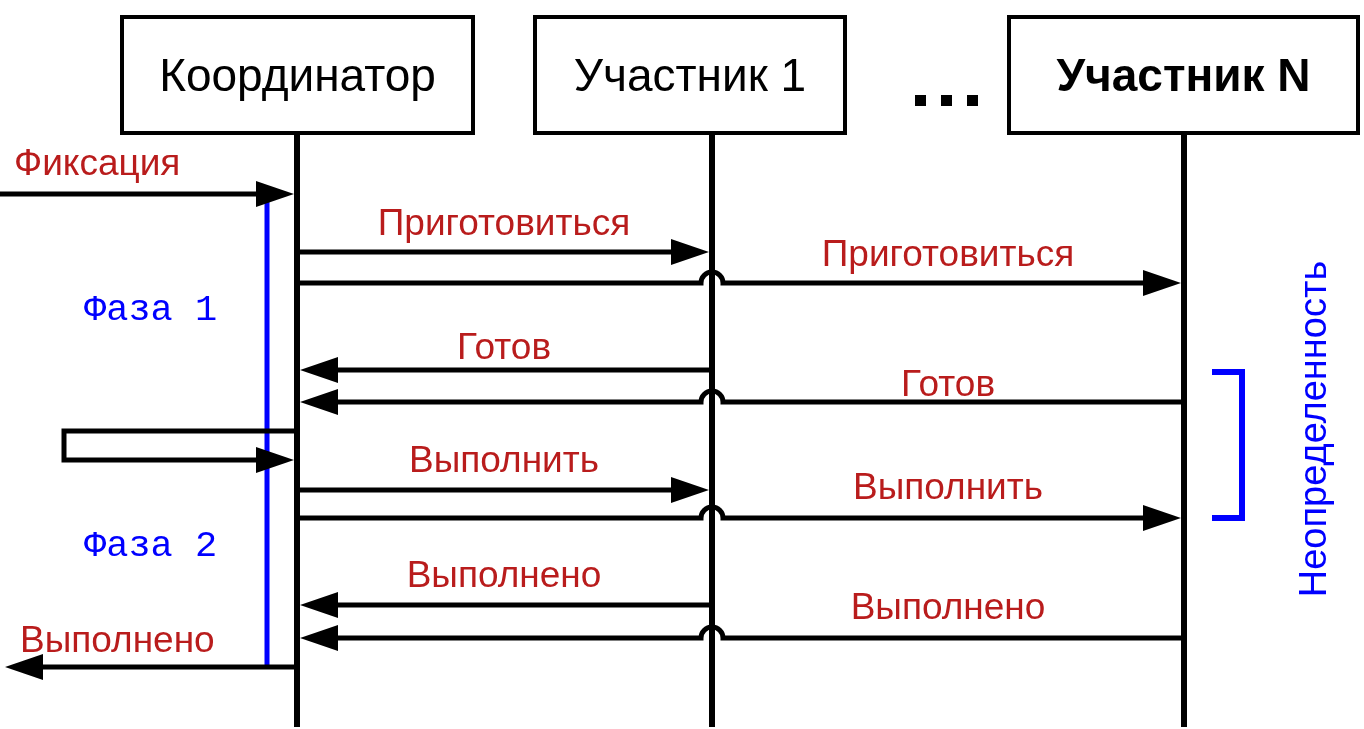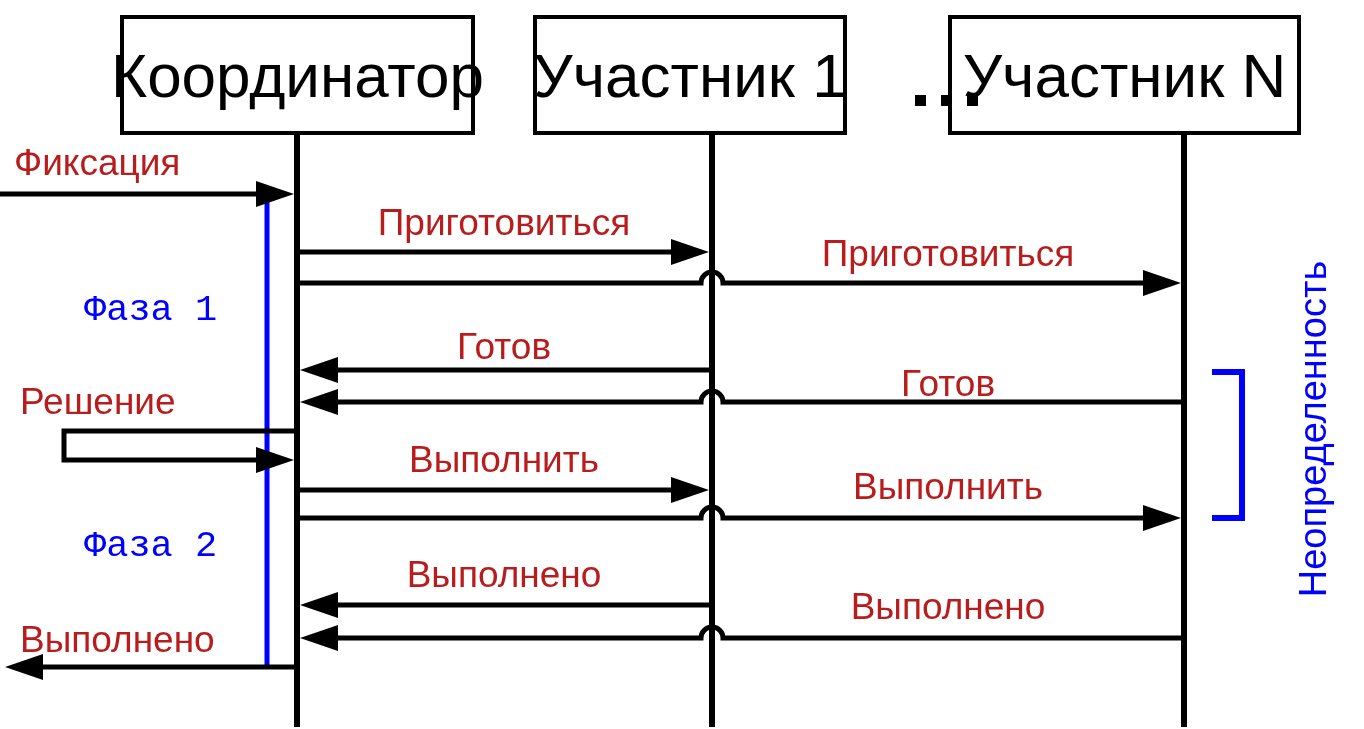--- a/index.html
+++ b/index.html
@@ -5,21 +5,21 @@
   html,body{margin:0;padding:0;background:#ffffff;}
   #stage{
     position:relative;width:1364px;height:729px;background:#fff;overflow:hidden;
     font-family:"Liberation Sans", sans-serif;
   }
   #wires{position:absolute;left:0;top:0;z-index:1;}
   .actor{
     position:absolute;top:15px;height:120px;box-sizing:border-box;
     border:4px solid #000;background:#fff;z-index:2;
     display:flex;align-items:center;justify-content:center;
-    font-size:62px;color:#000;white-space:nowrap;
+    font-size:46px;color:#000;white-space:nowrap;
   }
   .lbl{
     position:absolute;z-index:3;color:#b91c1c;white-space:nowrap;
     font-size:37px;line-height:40px;
   }
   .lbl.ctr{width:300px;text-align:center;}
   .lbl.blue{color:#0000ff;font-family:Liberation Mono, monospace;}
   #uncertainty-label{
     position:absolute;z-index:3;left:1123px;top:407px;width:380px;height:44px;
     transform:rotate(-90deg);transform-origin:center center;
@@ -105,38 +105,37 @@
 
     <path d="M 1212 372 L 1242 372 L 1242 518 L 1212 518" stroke="#0000ff" stroke-width="6" fill="none"></path>
   </svg>
 
   <div class="actor" style="left:120px;width:355px;">
     <span>Координатор</span>
   </div>
   <div class="actor" style="left:533px;width:314px;">
     <span>Участник 1</span>
   </div>
-  <div class="actor" style="left:948px;width:353px;">
+  <div class="actor" style="left:1007px;width:353px;font-weight:bold;">
     <span>Участник N</span>
   </div>
 
   <div id="dots">
     <span class="dot"></span>
     <span class="dot"></span>
     <span class="dot"></span>
     <span class="sr">...</span>
   </div>
 
   <div class="lbl" style="left:14px;top:143px;">Фиксация</div>
   <div class="lbl ctr" style="left:354px;top:203px;">Приготовиться</div>
   <div class="lbl ctr" style="left:798px;top:234px;">Приготовиться</div>
   <div class="lbl blue" style="left:84px;top:290px;">Фаза 1</div>
   <div class="lbl ctr" style="left:354px;top:327px;">Готов</div>
   <div class="lbl ctr" style="left:798px;top:364px;">Готов</div>
-  <div class="lbl" style="left:20px;top:382px;">Решение</div>
   <div class="lbl ctr" style="left:354px;top:440px;">Выполнить</div>
   <div class="lbl ctr" style="left:798px;top:467px;">Выполнить</div>
   <div class="lbl blue" style="left:84px;top:526px;">Фаза 2</div>
   <div class="lbl ctr" style="left:354px;top:555px;">Выполнено</div>
   <div class="lbl ctr" style="left:798px;top:587px;">Выполнено</div>
   <div class="lbl" style="left:20px;top:620px;">Выполнено</div>
 
   <div id="uncertainty-label">Неопределенность</div>
 
 </div>

